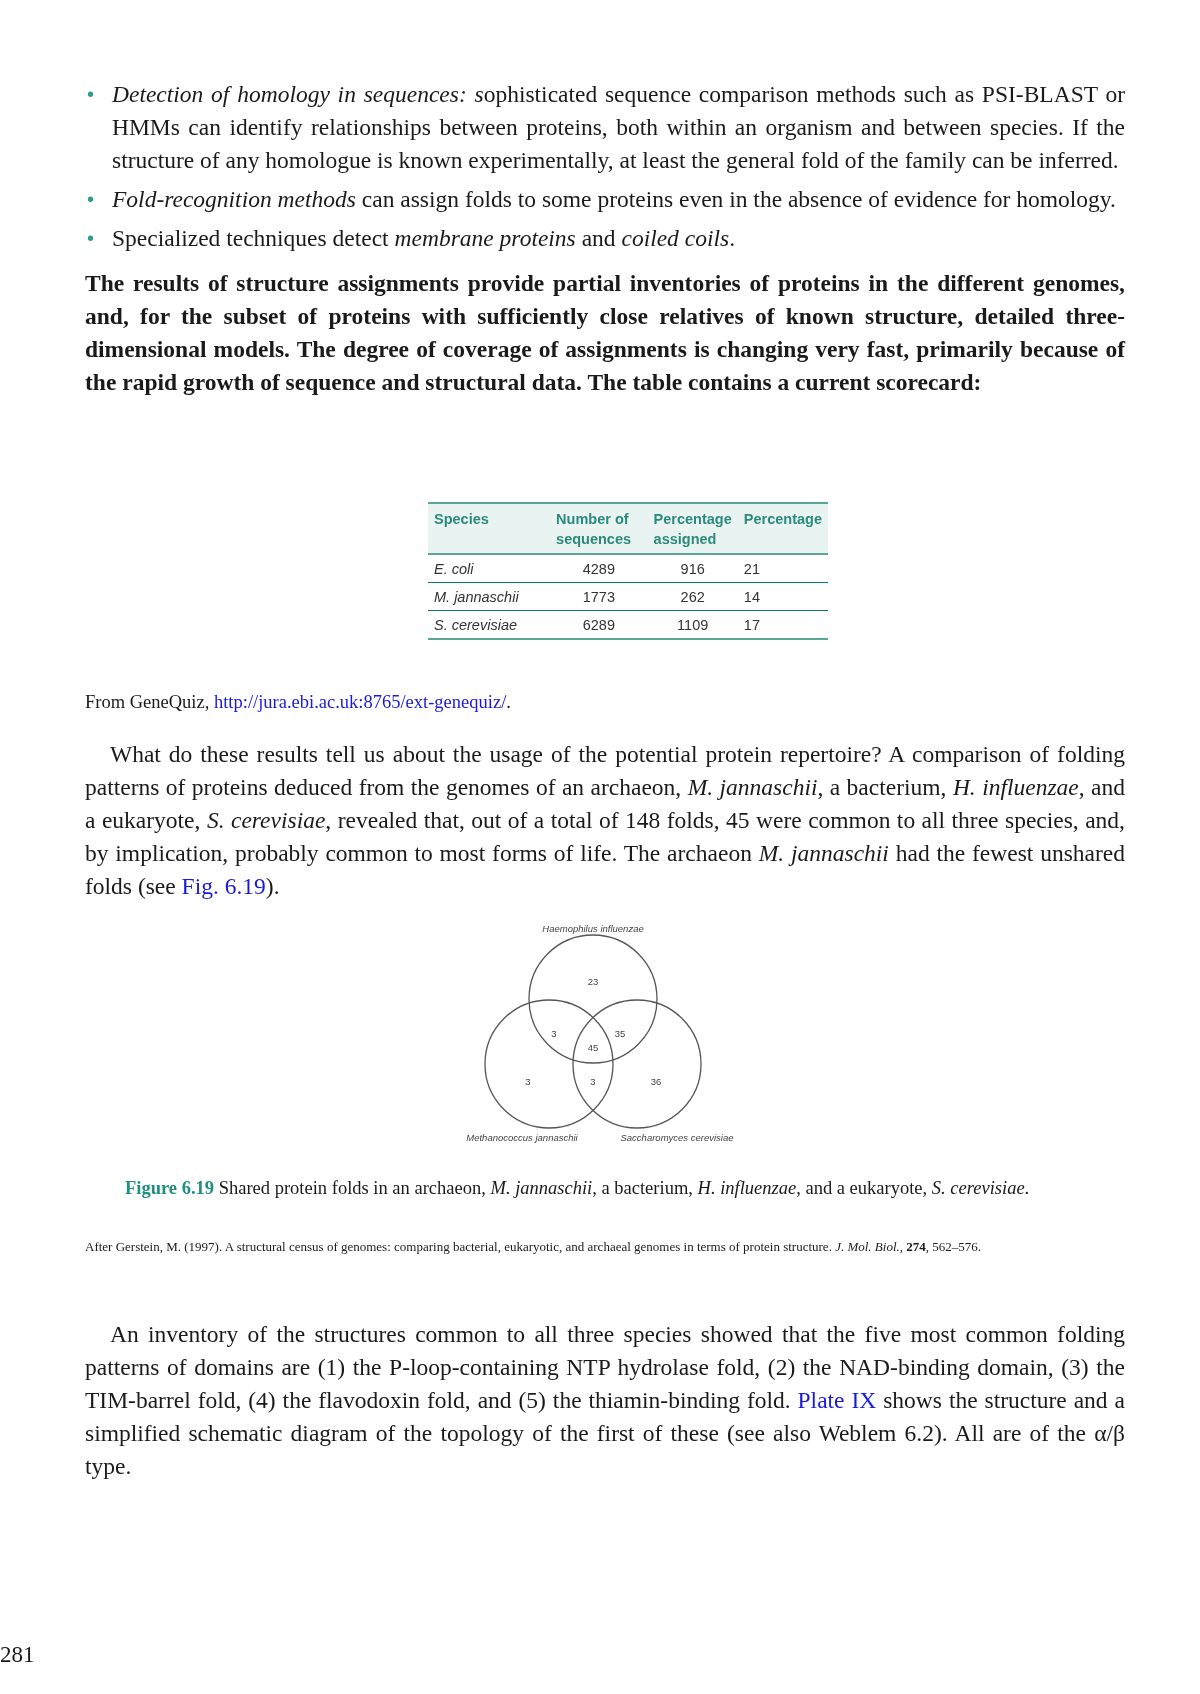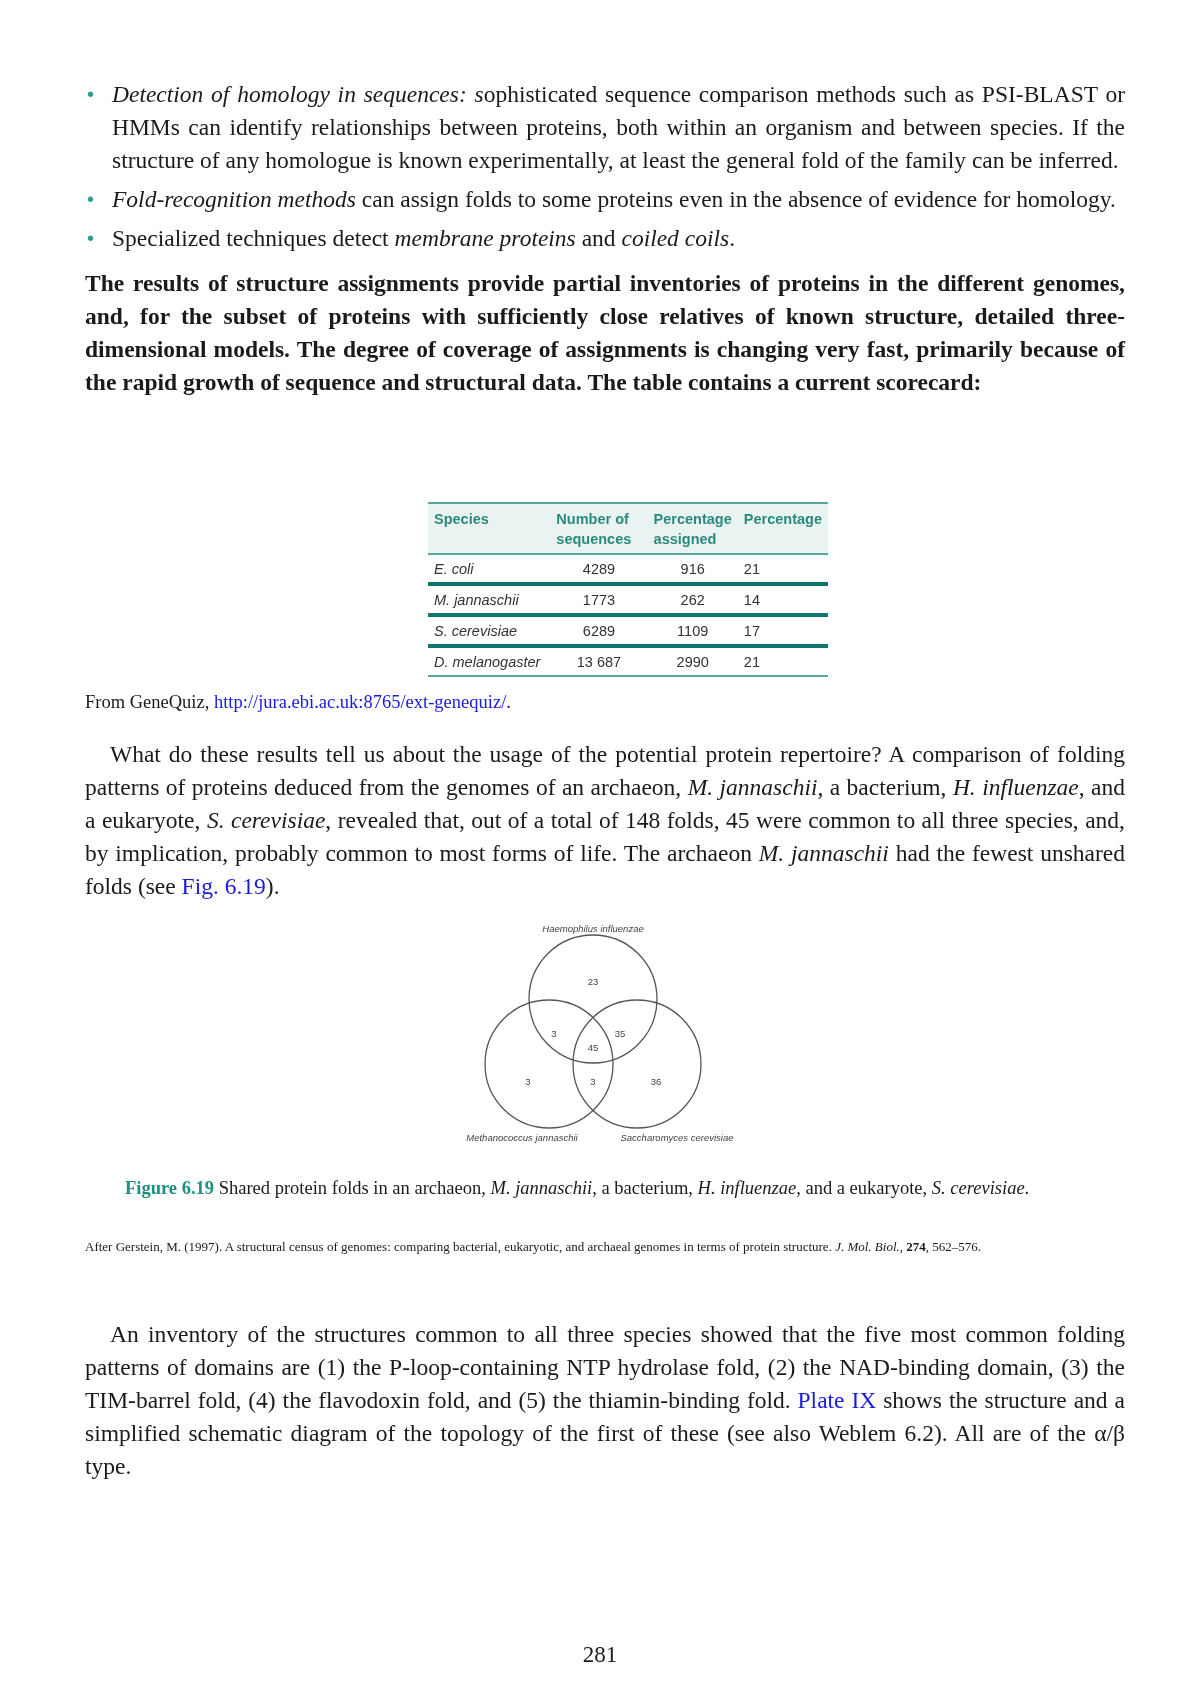--- a/index.html
+++ b/index.html
@@ -13,36 +13,36 @@
     p { margin:0; }
     .para1 { margin-top:12px;font-weight:bold; }
     .indent { text-indent:25px; }
     em { font-style:italic; }
     .link { color:#1a1adc; text-decoration:none; }
 
     .table-wrap { position:absolute; left:428px; top:502px; width:400px; }
     table.score { border-collapse:collapse; width:400px; font-family:"Liberation Sans", "DejaVu Sans", sans-serif; font-size:14.5px; color:#333; }
     table.score thead tr { background:#e9f4f2; border-top:2px solid #5aa79a; border-bottom:2px solid #5aa79a; }
     table.score th { color:#2b8a7c; font-weight:bold; text-align:left; vertical-align:top; padding:5px 6px 4px 6px; line-height:20px; }
-    table.score td { padding:3px 6px; height:21px; border-bottom:4px solid #0f766e; }
+    table.score td { padding:3px 6px; height:21px; border-bottom:1px solid #0f766e; }
     table.score tbody tr:last-child td { border-bottom:2px solid #5aa79a; }
     td.num { text-align:center; }
     td.species { font-style:italic; }
 
     .source { position:absolute; left:85px; top:692px; font-size:18.5px; }
 
     .para2 { position:absolute; left:85px; top:738px; width:1040px; }
     .venn { position:absolute; left:460px; top:920px; width:300px; height:240px; }
 
     .caption { position:absolute; left:85px; top:1174px; width:1040px; font-size:18.5px; line-height:28px; }
     .fig-label { color:#1f8f80; font-weight:bold;margin-left:40px; }
     .credit { position:absolute; left:85px; top:1233px; width:1040px; font-size:13px; line-height:28px; }
 
     .para3 { position:absolute; left:85px; top:1318px; width:1040px; }
-    .page-num { position:absolute; left:0; width:1200px; top:1642px; text-align:center; font-size:23px; }
+    .page-num { position:absolute; left:0; width:1200px; top:1642px; font-size:23px; }
   </style>
 </head>
 <body>
 
 <div class="page">
   <ul class="bullets">
     <li>
       <span class="dot">•</span>
       <em>Detection of homology in sequences: s</em><span>ophisticated sequence comparison methods such as PSI-BLAST or HMMs can identify relationships between proteins, both within an organism and between species. If the structure of any homologue is known experimentally, at least the general fold of the family can be inferred.</span>
     </li>
@@ -80,26 +80,20 @@
         <td class="num">1773</td>
         <td class="num">262</td>
         <td>14</td>
       </tr>
       <tr>
         <td class="species">S. cerevisiae</td>
         <td class="num">6289</td>
         <td class="num">1109</td>
         <td>17</td>
       </tr>
-      <tr>
-        <td class="species">D. melanogaster</td>
-        <td class="num">13 687</td>
-        <td class="num">2990</td>
-        <td>21</td>
-      </tr>
     </tbody>
   </table>
 </div>
 
 <div class="source">
   <span>From GeneQuiz, </span><a class="link">http://jura.ebi.ac.uk:8765/ext-genequiz/</a><span>.</span>
 </div>
 
 <p class="body-text indent para2">
   <span>What do these results tell us about the usage of the potential protein repertoire? A comparison of folding patterns of proteins deduced from the genomes of an archaeon, </span><em>M. jannaschii</em><span>, a bacterium, </span><em>H. influenzae</em><span>, and a eukaryote, </span><em>S. cerevisiae</em><span>, revealed that, out of a total of 148 folds, 45 were common to all three species, and, by implication, probably common to most forms of life. The archaeon </span><em>M. jannaschii</em><span> had the fewest unshared folds (see </span><a class="link">Fig. 6.19</a><span>).</span>

